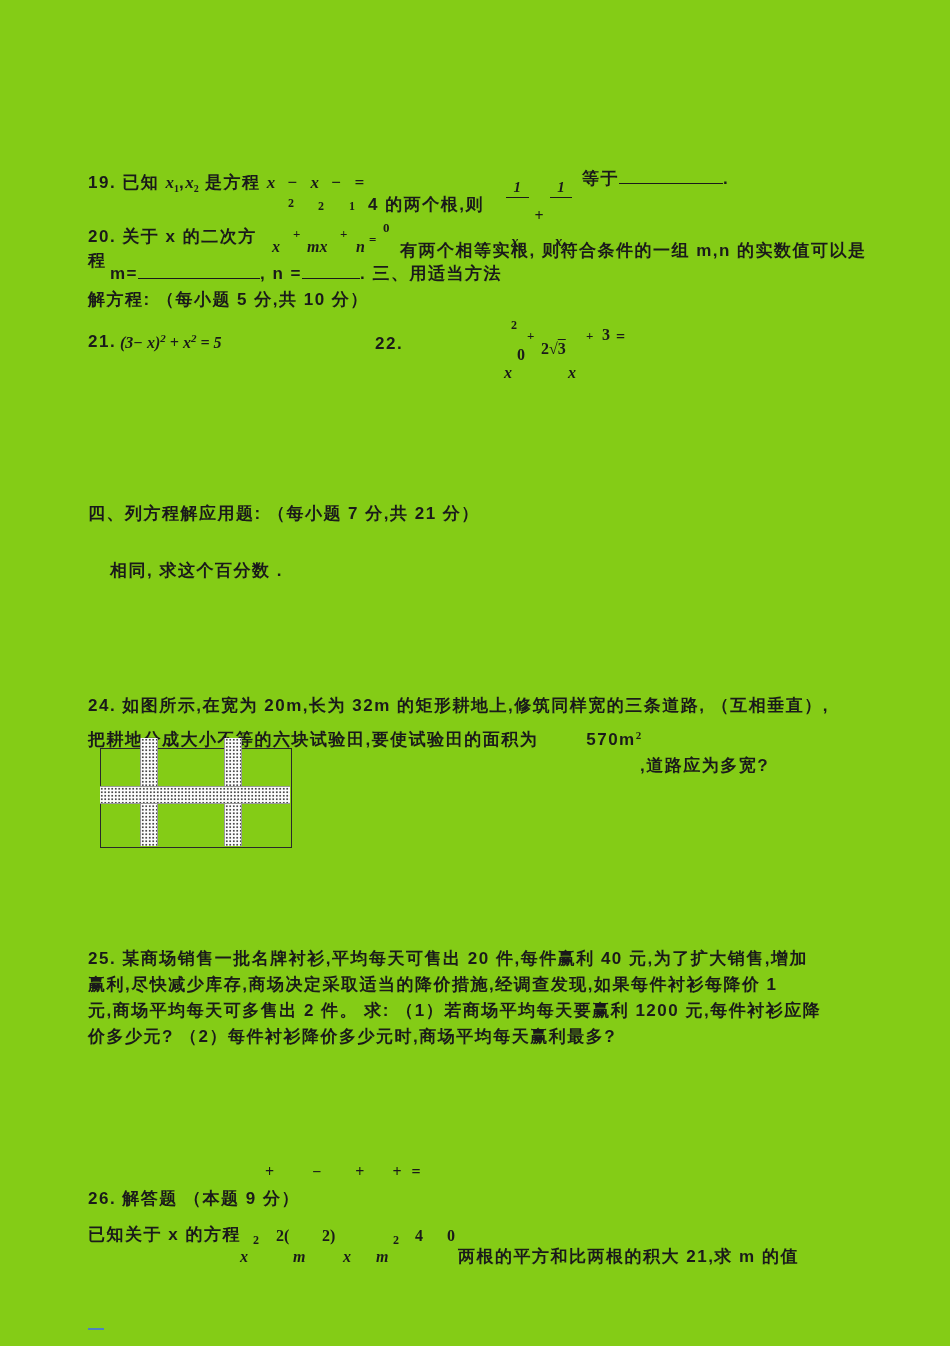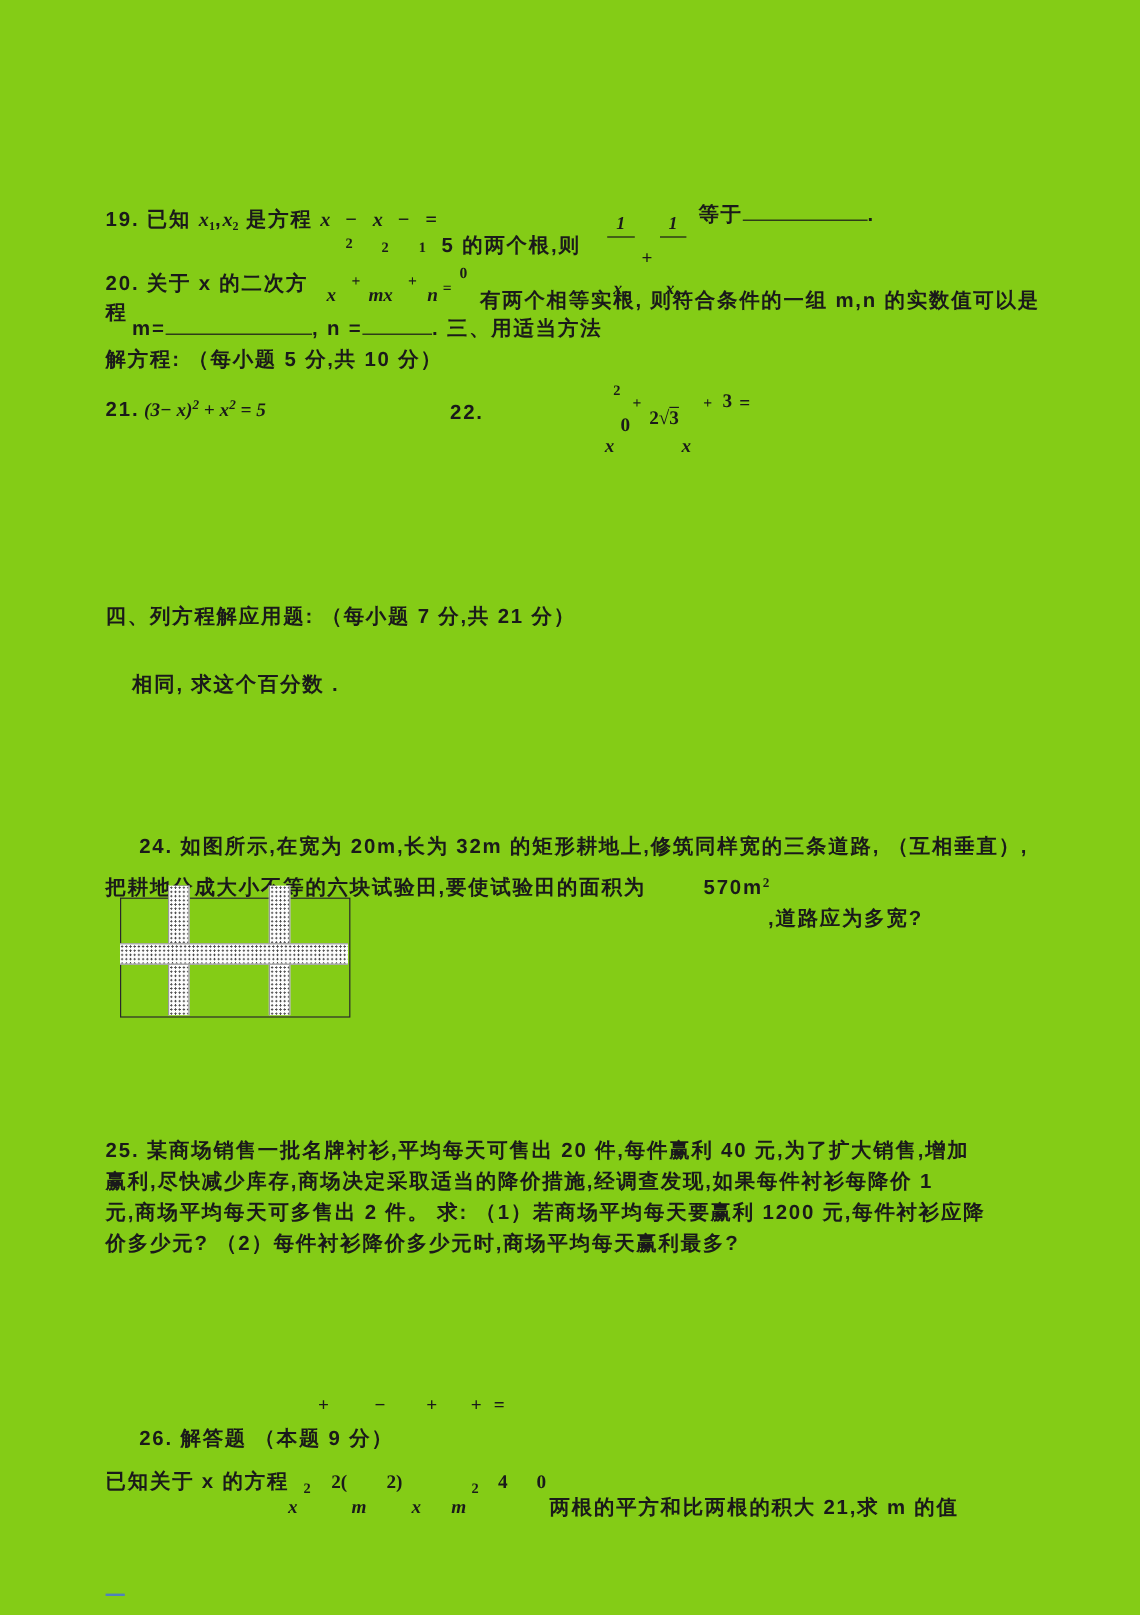--- a/index.html
+++ b/index.html
@@ -24,21 +24,21 @@
 </style>
 </head>
 <body>
 
 <div class="page">
 
   <div class="abs t" style="left:88px;top:172px;"><span>19. 已知 </span><span class="fi">x</span><sub>1</sub><span>,</span><span class="fi">x</span><sub>2</sub><span> 是方程 </span><span class="fi">x</span><span class="fi" style="margin-left:12px;">−</span><span class="fi" style="margin-left:13px;">x</span><span class="fi" style="margin-left:12px;">−</span><span class="fi" style="margin-left:13px;">=</span></div>
   <div class="abs sm" style="left:288px;top:196px;">2</div>
   <div class="abs sm" style="left:318px;top:199px;">2</div>
   <div class="abs sm" style="left:349px;top:199px;">1</div>
-  <div class="abs t" style="left:368px;top:194px;">5 的两个根,则</div>
+  <div class="abs t" style="left:368px;top:194px;">4 的两个根,则</div>
 
   <div class="abs" style="left:506px;top:144px;display:flex;align-items:center;">
     <span class="frac">
       <span class="fnum">1</span>
       <span class="fden"><span>x</span><sub>1</sub></span>
     </span>
     <span class="fu" style="margin:0 6px;">+</span>
     <span class="frac">
       <span class="fnum">1</span>
       <span class="fden"><span>x</span><sub>2</sub></span>
@@ -70,38 +70,38 @@
   <div class="abs fu" style="left:602px;top:326px;">3</div>
   <div class="abs fu" style="left:616px;top:328px;">=</div>
   <div class="abs fu" style="left:517px;top:346px;">0</div>
   <div class="abs f" style="left:504px;top:364px;">x</div>
   <div class="abs f" style="left:568px;top:364px;">x</div>
 
   <div class="abs t" style="left:88px;top:503px;">四、列方程解应用题: （每小题 7 分,共 21 分）</div>
 
   <div class="abs t" style="left:110px;top:560px;">相同, 求这个百分数 .</div>
 
-  <div class="abs t" style="left:88px;top:695px;margin-left:28px;">24. 如图所示,在宽为 20m,长为 32m 的矩形耕地上,修筑同样宽的三条道路, （互相垂直）,</div>
+  <div class="abs t" style="left:88px;top:695px;">24. 如图所示,在宽为 20m,长为 32m 的矩形耕地上,修筑同样宽的三条道路, （互相垂直）,</div>
   <div class="abs t" style="left:88px;top:729px;"><span>把耕地分成大小不等的六块试验田,要使试验田的面积为</span><span class="gap" style="width:48px;"></span><span>570m</span><sup>2</sup></div>
   <div class="abs t" style="left:640px;top:755px;">,道路应为多宽?</div>
 
   <div class="abs" style="left:100px;top:738px;width:190px;height:108px;">
     <div style="position:absolute;left:0;top:10px;width:190px;height:98px;border:1.5px solid #2a2a2a;"></div>
     <div class="dots" style="position:absolute;left:40px;top:0;width:16px;height:108px;border-left:1px solid #9a9a9a;border-right:1px solid #9a9a9a;"></div>
     <div class="dots" style="position:absolute;left:124px;top:0;width:16px;height:108px;border-left:1px solid #9a9a9a;border-right:1px solid #9a9a9a;"></div>
     <div class="dots" style="position:absolute;left:0;top:48px;width:190px;height:16px;border-top:1px solid #9a9a9a;border-bottom:1px solid #9a9a9a;"></div>
   </div>
 
   <div class="abs t" style="left:88px;top:948px;">25. 某商场销售一批名牌衬衫,平均每天可售出 20 件,每件赢利 40 元,为了扩大销售,增加</div>
   <div class="abs t" style="left:88px;top:974px;">赢利,尽快减少库存,商场决定采取适当的降价措施,经调查发现,如果每件衬衫每降价 1</div>
   <div class="abs t" style="left:88px;top:1000px;">元,商场平均每天可多售出 2 件。 求: （1）若商场平均每天要赢利 1200 元,每件衬衫应降</div>
   <div class="abs t" style="left:88px;top:1026px;">价多少元? （2）每件衬衫降价多少元时,商场平均每天赢利最多?</div>
 
   <div class="abs fu" style="left:265px;top:1163px;"><span>+</span><span style="margin-left:38px;">−</span><span style="margin-left:34px;">+</span><span style="margin-left:28px;">+</span><span style="margin-left:10px;">=</span></div>
-  <div class="abs t" style="left:88px;top:1188px;margin-left:28px;">26. 解答题 （本题 9 分）</div>
+  <div class="abs t" style="left:88px;top:1188px;">26. 解答题 （本题 9 分）</div>
   <div class="abs t" style="left:88px;top:1224px;">已知关于 x 的方程</div>
   <div class="abs sm" style="left:253px;top:1233px;">2</div>
   <div class="abs fu" style="left:276px;top:1227px;">2(</div>
   <div class="abs fu" style="left:322px;top:1227px;">2)</div>
   <div class="abs sm" style="left:393px;top:1233px;">2</div>
   <div class="abs fu" style="left:415px;top:1227px;">4</div>
   <div class="abs fu" style="left:447px;top:1227px;">0</div>
   <div class="abs f" style="left:240px;top:1248px;">x</div>
   <div class="abs f" style="left:293px;top:1248px;">m</div>
   <div class="abs f" style="left:343px;top:1248px;">x</div>

